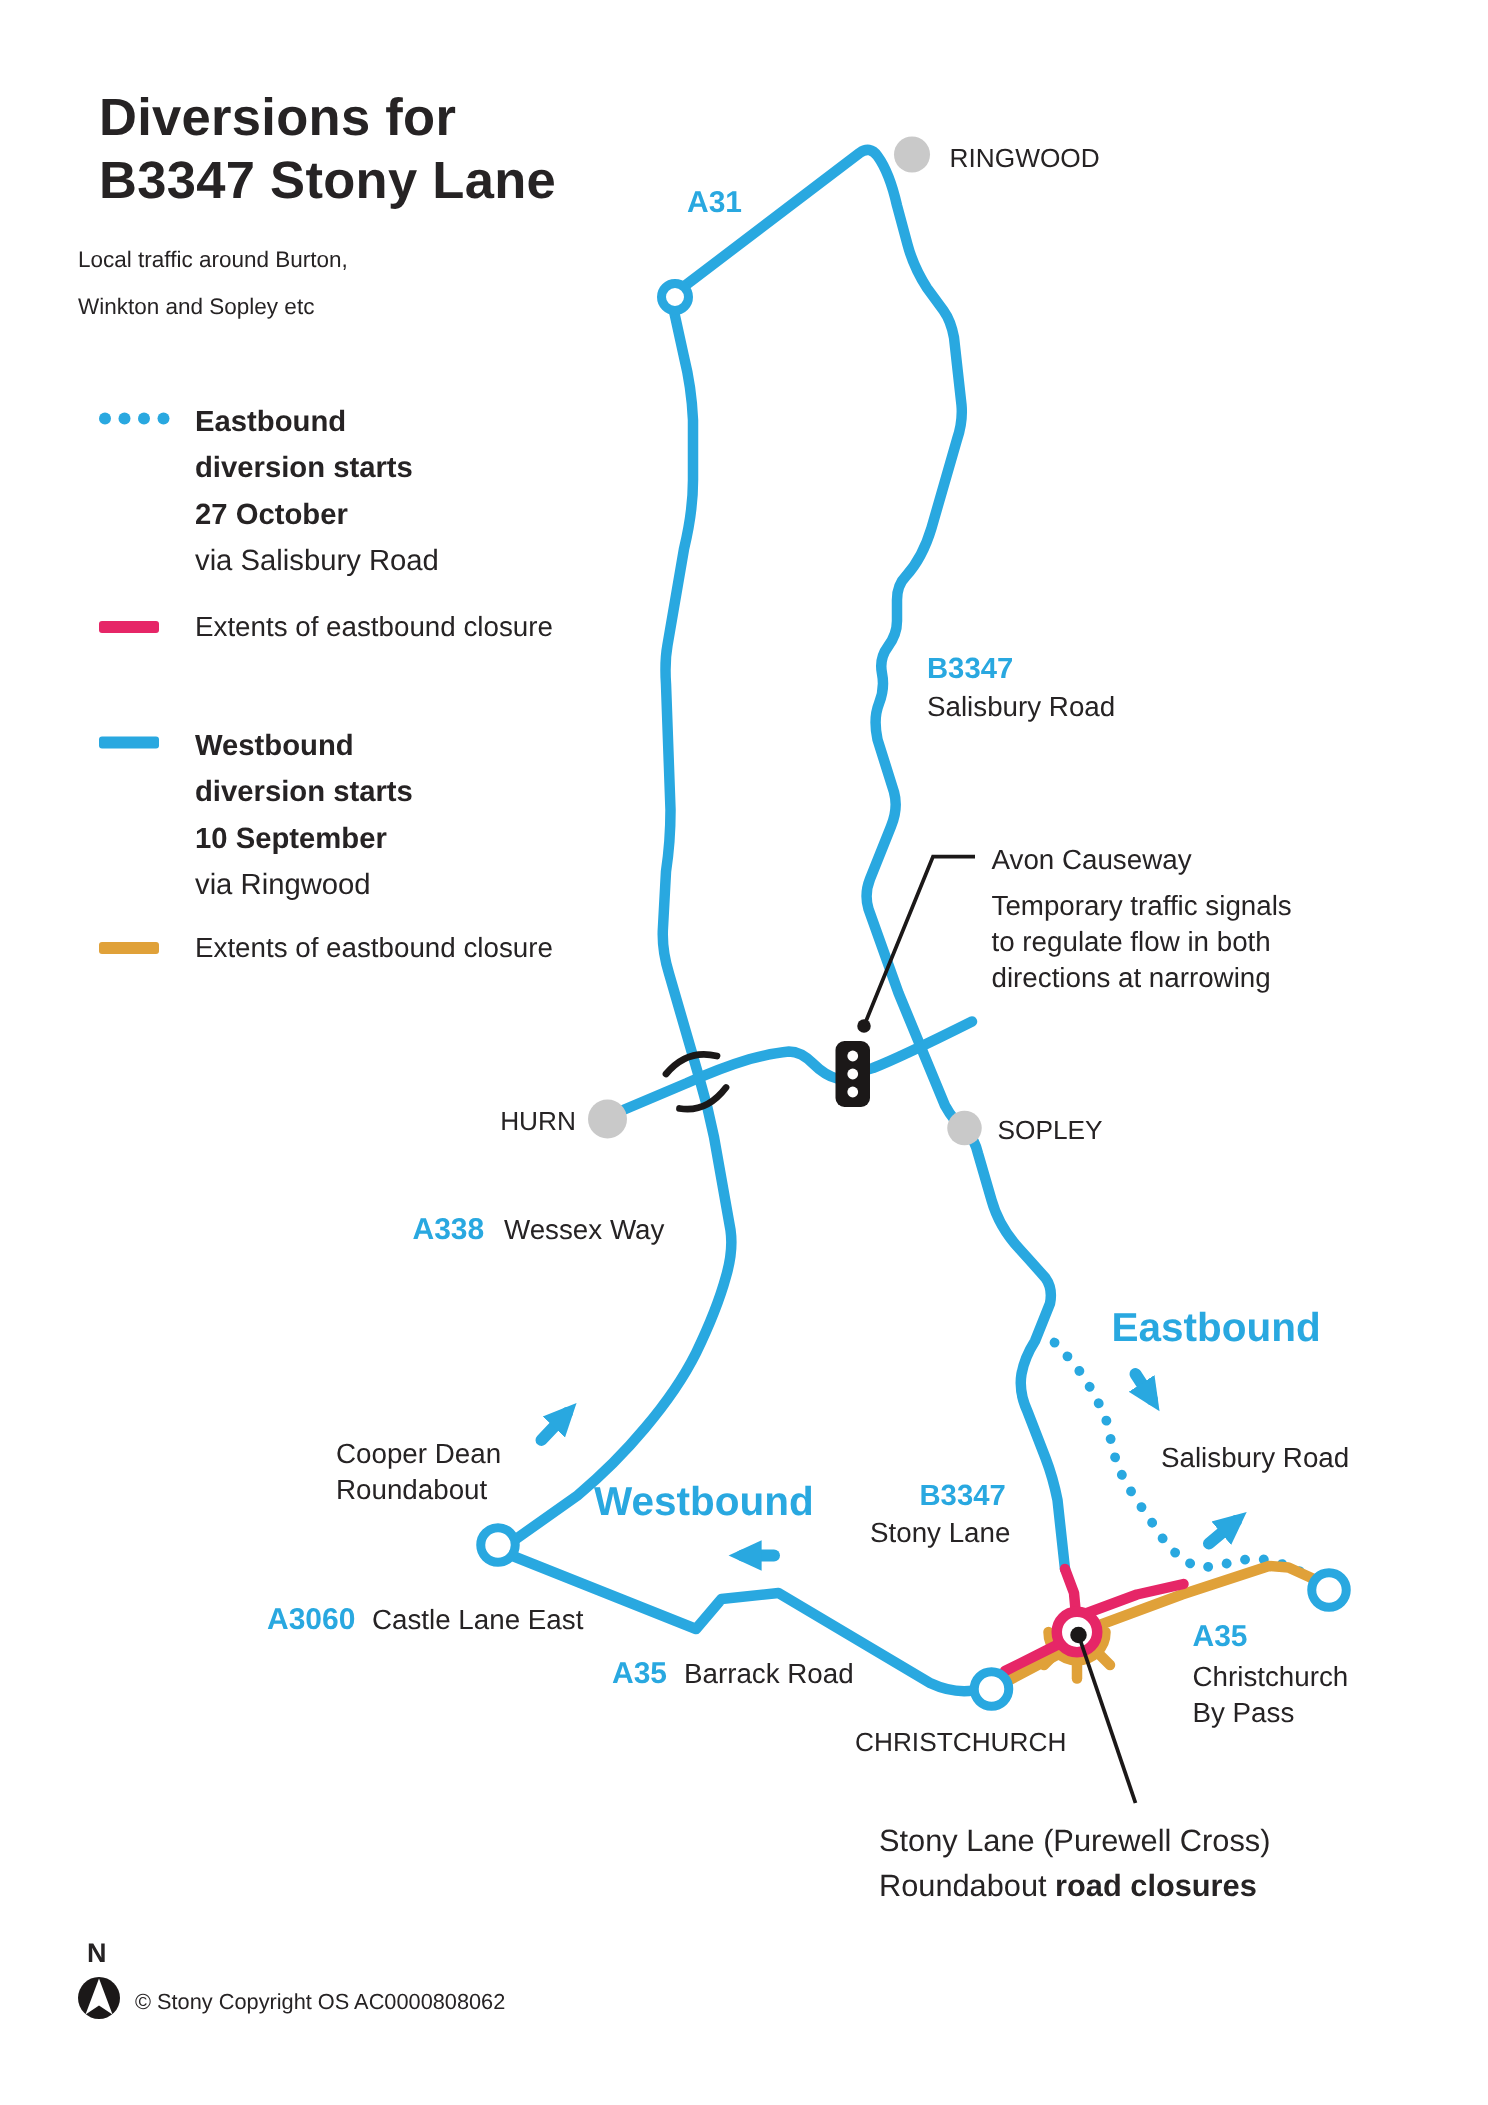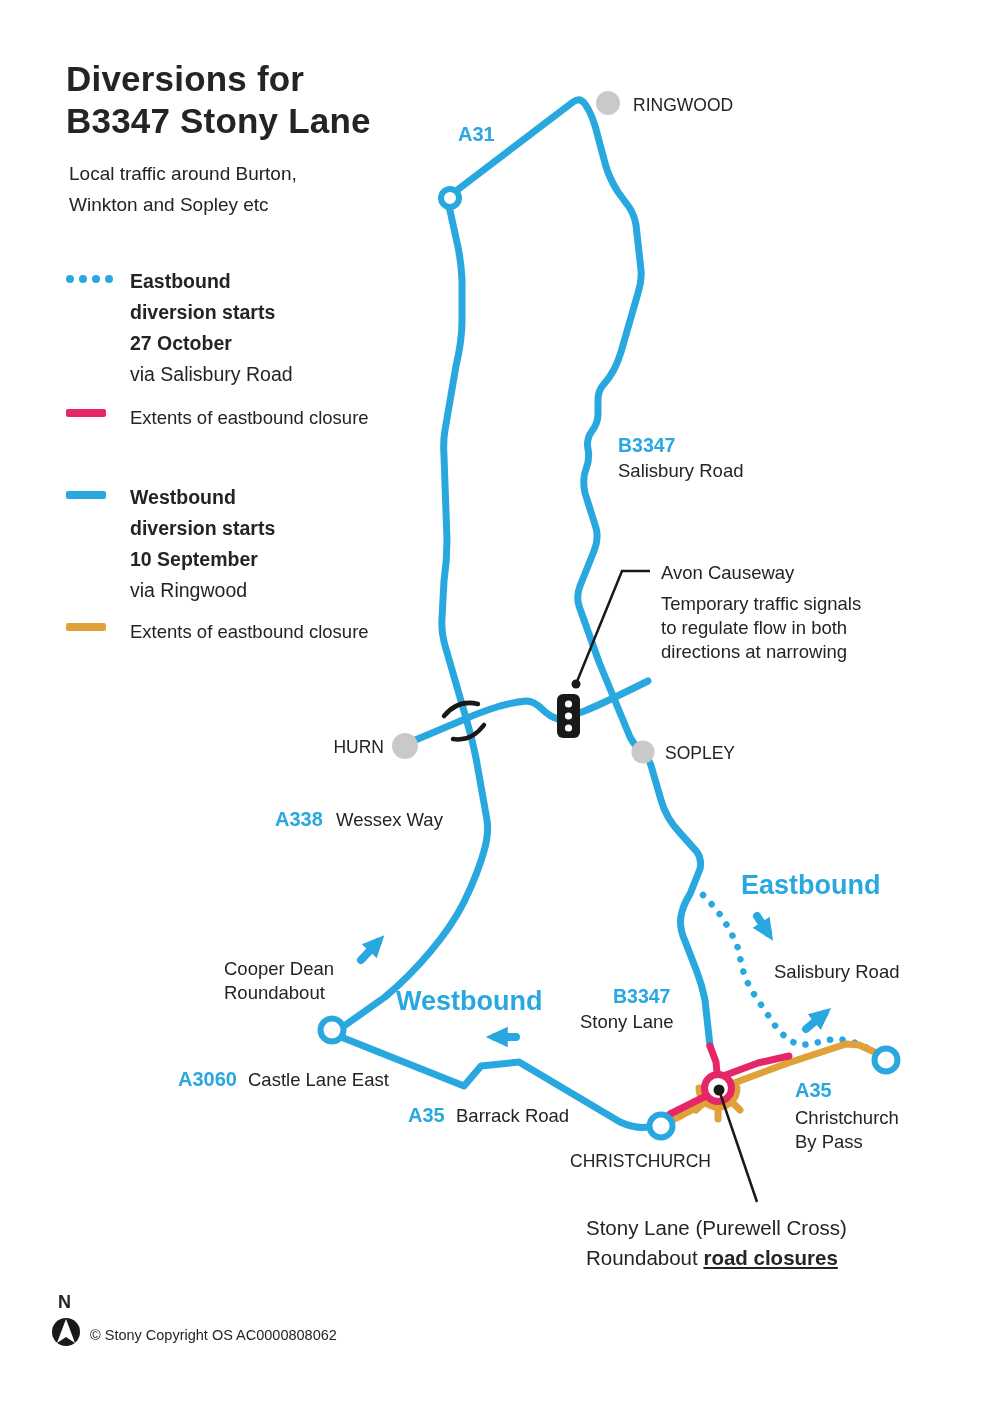--- a/index.html
+++ b/index.html
@@ -4,34 +4,34 @@
 <style>
   :root{
     --blue:#29a8e0; --pink:#e62667; --orange:#e0a139; --dark:#262324; --gray:#c9c9c9;
   }
   *{box-sizing:border-box;}
   body{margin:0;background:#ffffff;font-family:"Liberation Sans",sans-serif;color:var(--dark);}
   .canvas{position:relative;width:992px;height:1403px;background:#fff;overflow:hidden;}
 
   
   .title{position:absolute;left:66px;top:58px;font-size:35px;font-weight:bold;line-height:42px;letter-spacing:0.2px;}
-  .subtitle{position:absolute;left:69px;top:158px;font-size:19px;line-height:31px;}
+  .subtitle{position:absolute;left:52px;top:158px;font-size:15px;line-height:31px;}
 
   
   .legend-block{position:absolute;left:66px;display:flex;}
   .legend-swatch-col{width:64px;flex:none;padding-top:9px;}
   .legend-text{font-size:19.5px;line-height:31px;}
   .legend-text .b{font-weight:bold;}
   .dots{display:flex;gap:5px;}
   .dots .dot{width:8px;height:8px;border-radius:50%;background:var(--blue);}
   .bar{width:40px;height:8px;border-radius:2px;}
   .bar.pink{background:var(--pink);}
   .bar.blue{background:var(--blue);}
   .bar.orange{background:var(--orange);}
-  .legend-row{position:absolute;left:66px;display:flex;align-items:flex-start;}
+  .legend-row{position:absolute;left:66px;display:flex;align-items:center;}
   .legend-row .legend-swatch-col{padding-top:0;}
   .legend-row .legend-text{font-size:18.5px;line-height:18px;}
 
   
   svg.map{position:absolute;left:0;top:0;}
   svg.map text{font-family:"Liberation Sans",sans-serif;}
   .road{stroke:var(--blue);stroke-width:7;fill:none;stroke-linecap:round;stroke-linejoin:round;}
   .road.pink{stroke:var(--pink);}
   .road.orange{stroke:var(--orange);}
   .road.dotted{stroke-width:6.5;stroke-dasharray:0.1 12.5;stroke-linecap:round;}
@@ -46,21 +46,21 @@
   .note{font-size:18.5px;fill:var(--dark);}
   .leader{stroke:#1b1818;stroke-width:2.5;fill:none;}
   .blackfill{fill:#1b1818;}
   .arrow-line{stroke:var(--blue);stroke-width:8;stroke-linecap:round;}
   .bridge{stroke:#1b1818;stroke-width:4.5;fill:none;stroke-linecap:round;}
 
   
   .callout{position:absolute;left:570px;top:1203px;width:348px;padding:0;
            background:linear-gradient(to bottom, var(--pink) 0 50%, var(--orange) 50% 100%);}
   .callout-inner{background:#fff;padding:10px 16px 12px 16px;font-size:20.5px;line-height:30px;}
-  .callout-inner .b{font-weight:bold;text-decoration:underline;}
+  .callout-inner .b{font-weight:bold;}
 
   
   .north-label{position:absolute;left:58px;top:1292px;font-size:18px;font-weight:bold;}
   .copyright{position:absolute;left:90px;top:1327px;font-size:14.5px;}
 </style>
 </head>
 <body>
 
 <div class="canvas">
 

